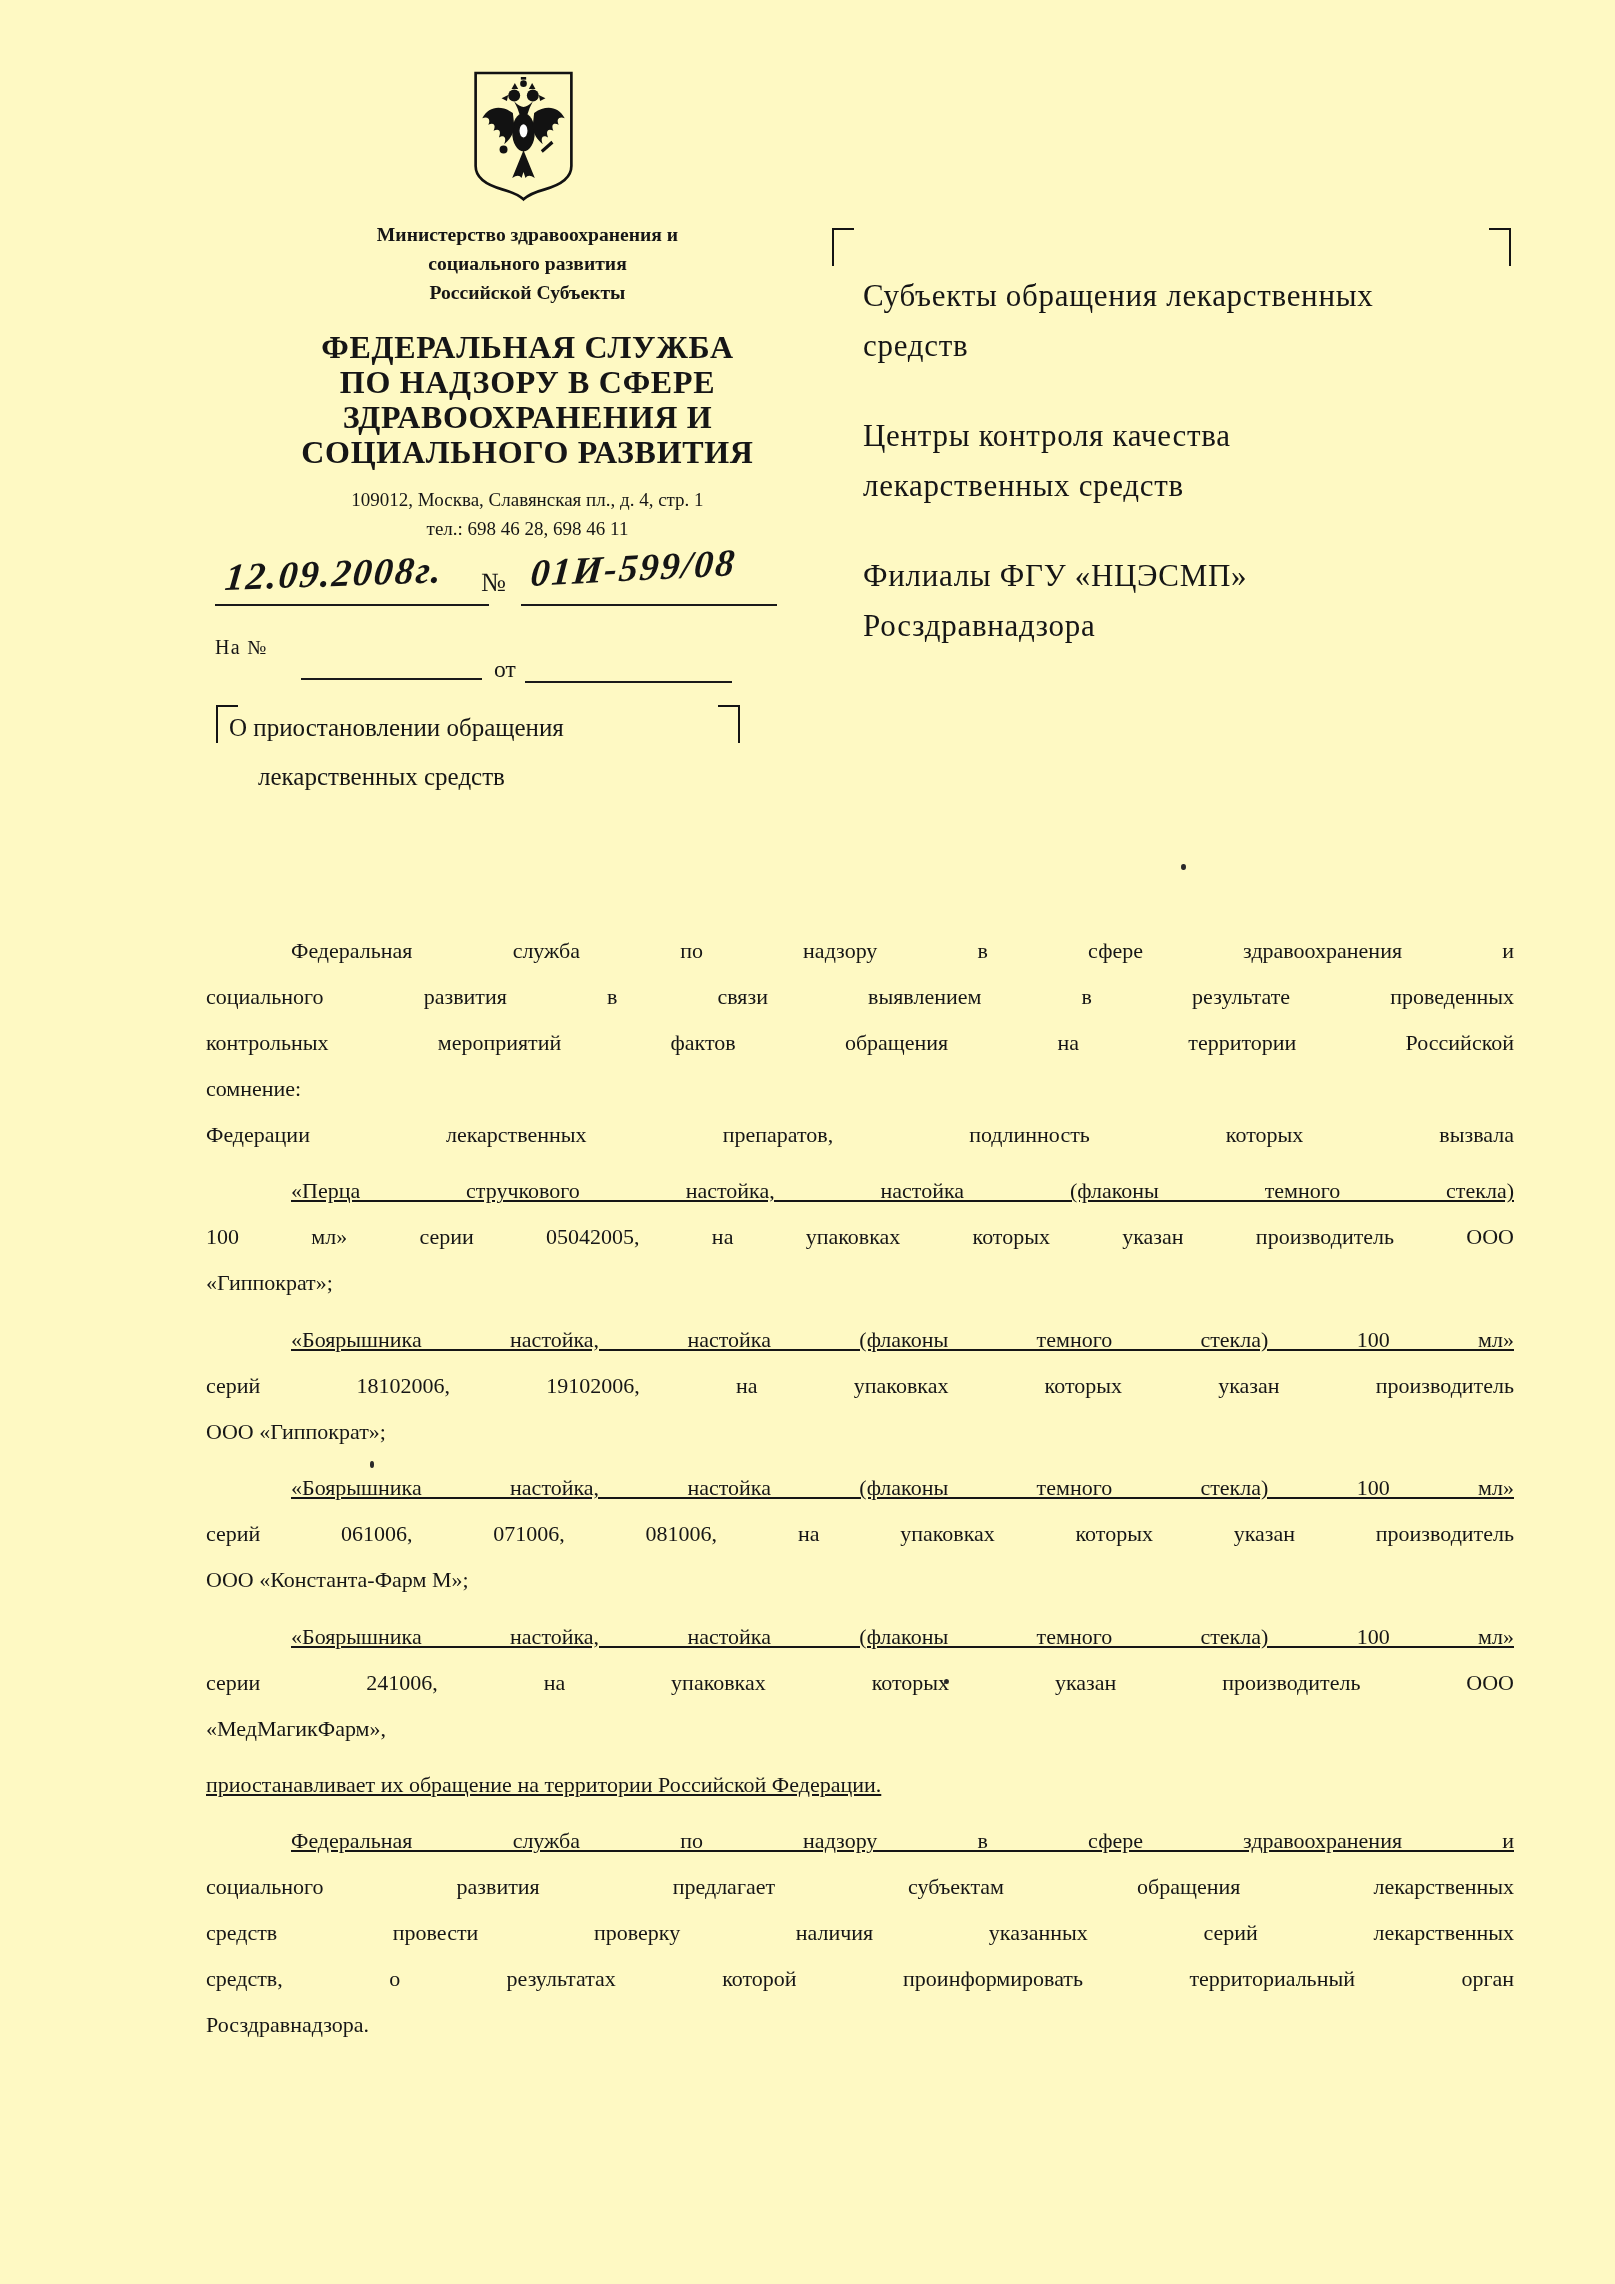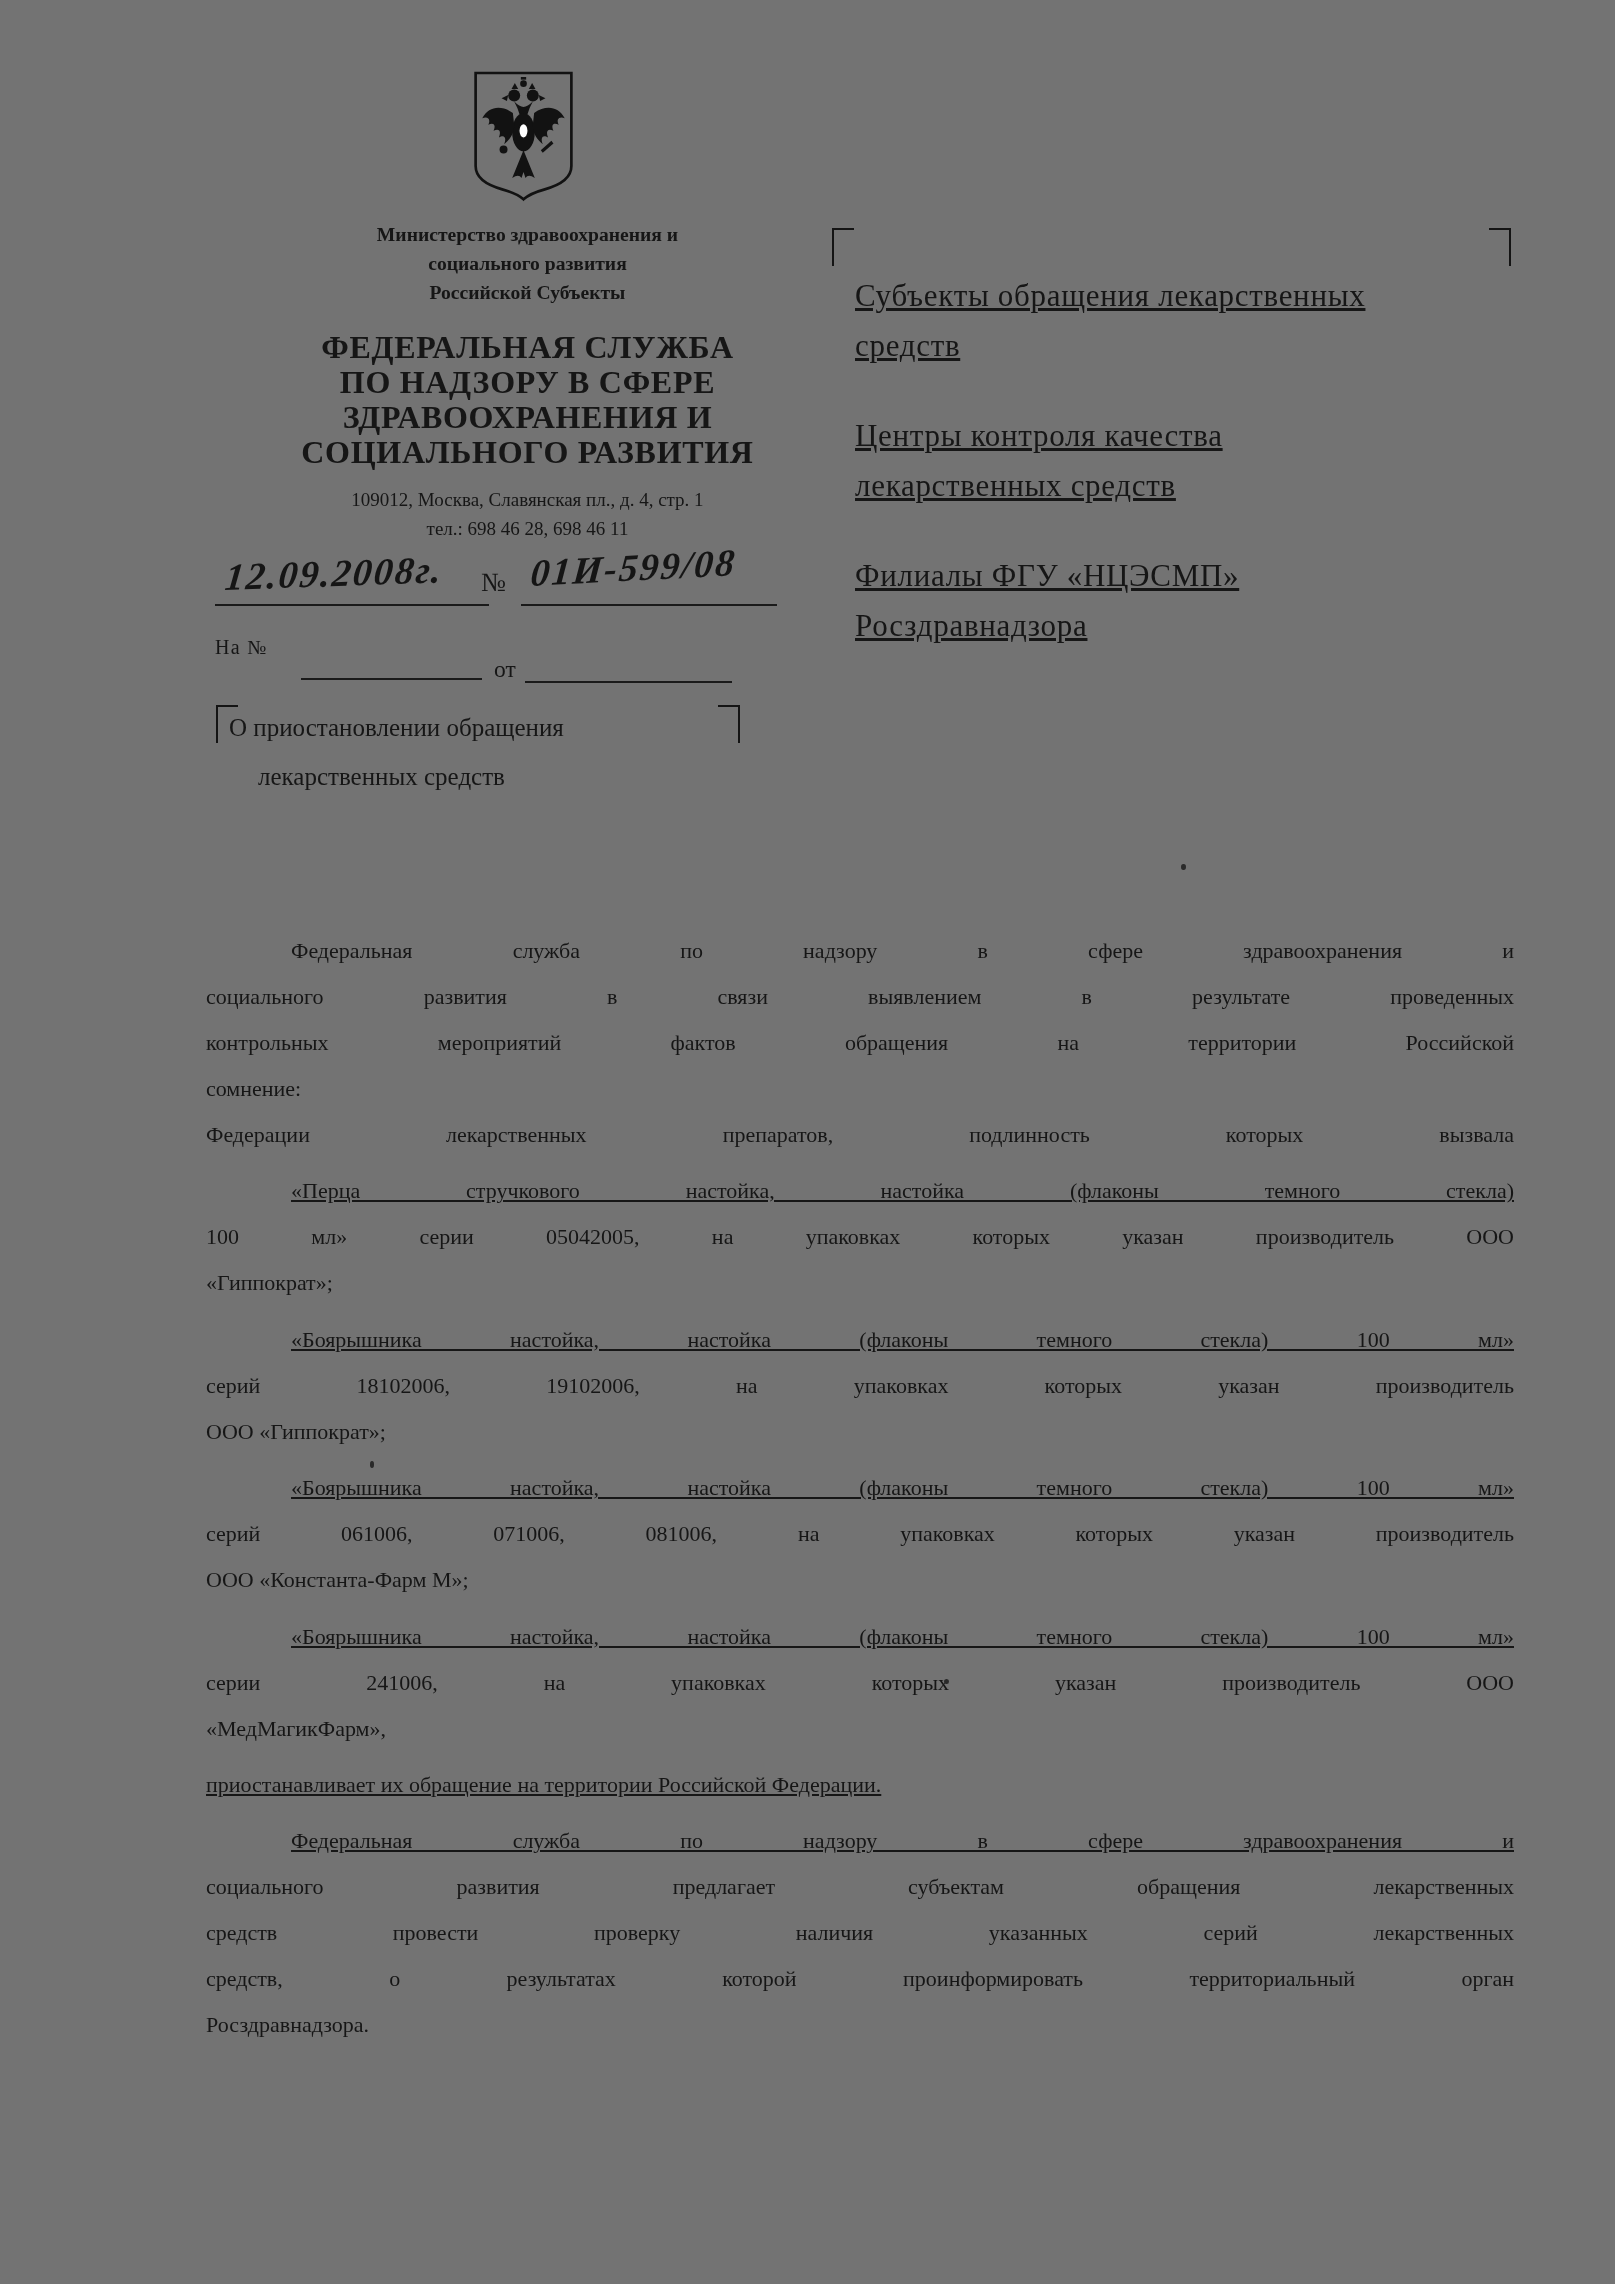--- a/index.html
+++ b/index.html
@@ -1,16 +1,16 @@
 <!DOCTYPE html>
 <html style="font-size:10.4px"><head>
 <meta charset="utf-8">
 <style>
   html,body{margin:0;padding:0;background:#ffffff;}
-  .page{position:relative;width:1616px;height:2284px;background:#737373;overflow:hidden;
+  .page{position:relative;width:1616px;height:2284px;background:#fef9c3;overflow:hidden;
         font-family:"Liberation Serif","DejaVu Serif",serif;color:#161616;}
 
   
   .emblem{position:absolute;left:468px;top:69px;width:111px;height:133px;}
   .ministry{position:absolute;left:267px;top:220px;width:521px;text-align:center;
             font-weight:700;font-size:19.6px;line-height:29px;}
   .service{position:absolute;left:267px;top:330px;width:521px;text-align:center;
            font-weight:700;font-size:32px;line-height:35px;letter-spacing:0.7px;}
   .contact{position:absolute;left:267px;top:485px;width:521px;text-align:center;
            font-size:19px;line-height:29px;}
@@ -29,21 +29,21 @@
   .corner{position:absolute;width:19.6px;height:36px;}
   .ctl{border-top:2.6px solid #141414;border-left:2.6px solid #141414;}
   .ctr{border-top:2.6px solid #141414;border-right:2.6px solid #141414;}
 
   
   .subj1{position:absolute;left:229px;top:714px;font-size:25px;white-space:nowrap;}
   .subj2{position:absolute;left:258px;top:763px;font-size:25px;white-space:nowrap;}
 
   
   .recipients{position:absolute;left:855px;top:271px;width:658px;}
-  .rblock{margin:0 0 40px 0;text-decoration:underline;}
+  .rblock{margin:0 0 40px 8px;}
   .rline{font-size:31px;line-height:50px;letter-spacing:0.7px;white-space:nowrap;}
 
   
   .body{position:absolute;left:194px;top:928px;width:1308px;font-size:22px;margin-left:12px;}
   .bl{line-height:46px;text-align:justify;text-align-last:justify;}
   .bl.end{text-align-last:left;}
   .bl.ind{padding-left:85px;}
   .bl.gap{margin-top:10.4px;text-decoration:underline;}
 
   .speck{position:absolute;background:#2a2a2a;border-radius:50%;}

